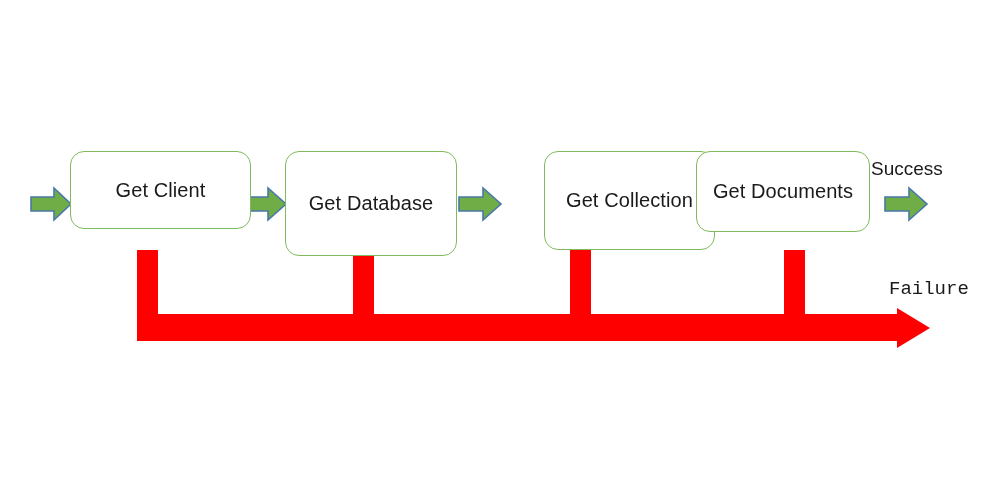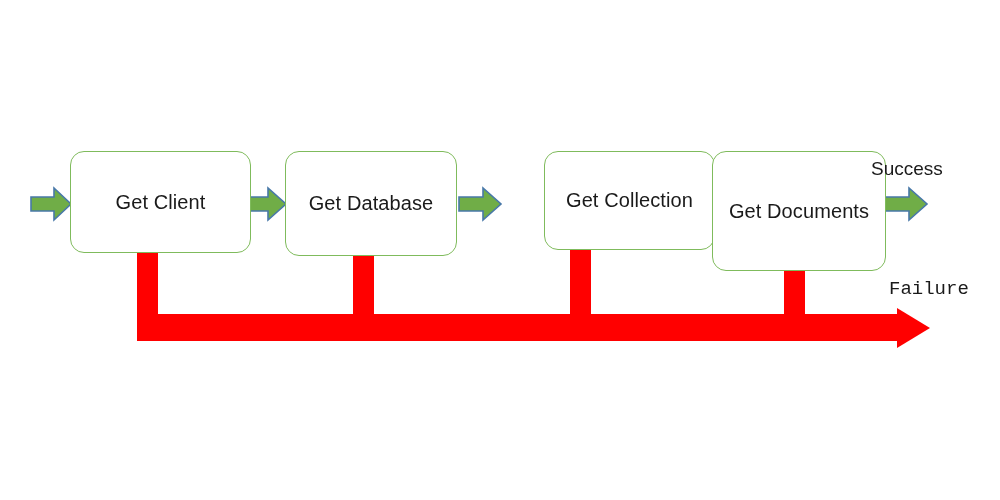--- a/index.html
+++ b/index.html
@@ -81,33 +81,33 @@
     <polygon points="1,10 25,10 25,1 43,17 25,33 25,24 1,24" fill="#70ad47" stroke="#4878a8" stroke-width="1.6"></polygon>
   </svg>
 
   <div class="red-seg" style="left:137px; top:250px; width:21px; height:68px;"></div>
   <div class="red-seg" style="left:353px; top:250px; width:21px; height:68px;"></div>
   <div class="red-seg" style="left:570px; top:250px; width:21px; height:68px;"></div>
   <div class="red-seg" style="left:784px; top:250px; width:21px; height:68px;"></div>
   <div class="red-seg" style="left:137px; top:314px; width:760px; height:27px;"></div>
   <div class="red-head" style="left:897px; top:308px;"></div>
 
-  <div class="stage-box" style="left:70px; top:151px; width:181px; height:102px;">
+  <div class="stage-box" style="left:70px; top:151px; width:181px; height:78px;">
     <span class="stage-label">Get Client</span>
   </div>
 
   <div class="stage-box" style="left:285px; top:151px; width:172px; height:105px;">
     <span class="stage-label">Get Database</span>
   </div>
 
   <div class="stage-box" style="left:500px; top:151px; width:171px; height:99px;margin-left:44px;">
     <span class="stage-label">Get Collection</span>
   </div>
 
-  <div class="stage-box" style="left:712px; top:151px; width:174px; height:120px;">
+  <div class="stage-box" style="left:696px; top:151px; width:174px; height:81px;">
     <span class="stage-label">Get Documents</span>
   </div>
 
   <div class="edge-label" style="left:871px; top:158px;">Success</div>
 
   <div class="edge-label" style="left:889px; top:278px;font-family:Liberation Mono, monospace;">Failure</div>
 
 </div>
 
 </body></html>

